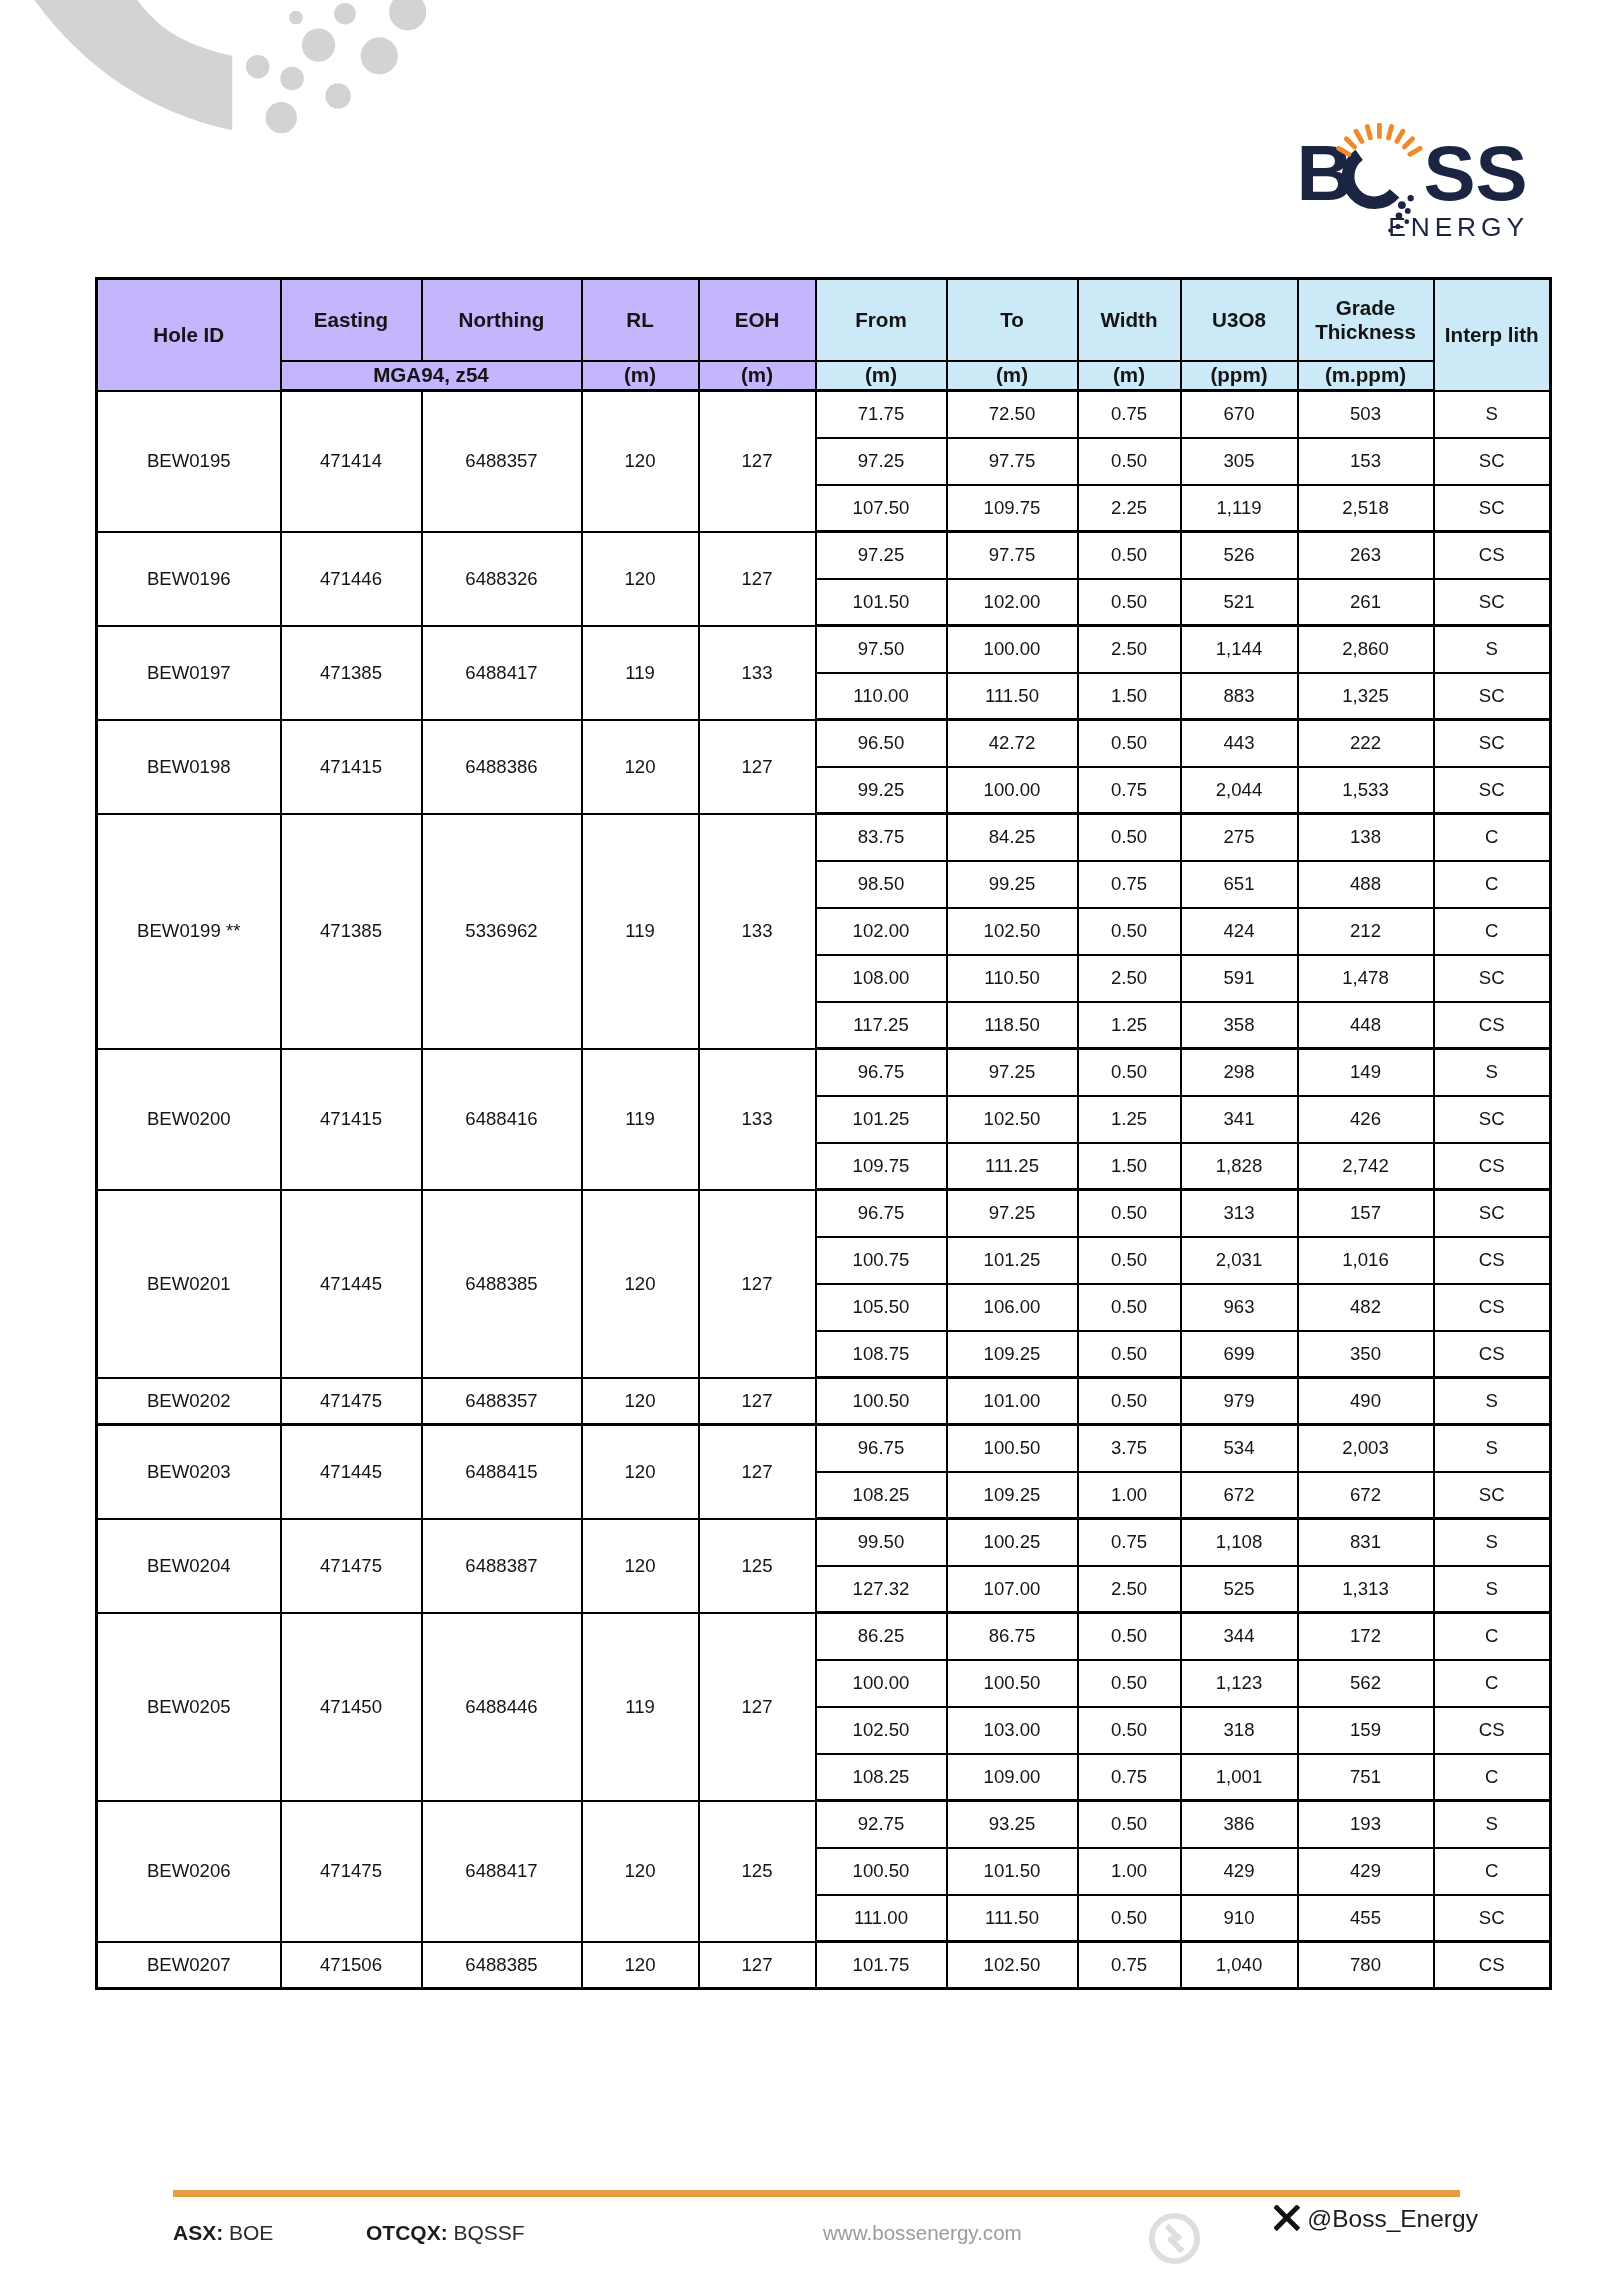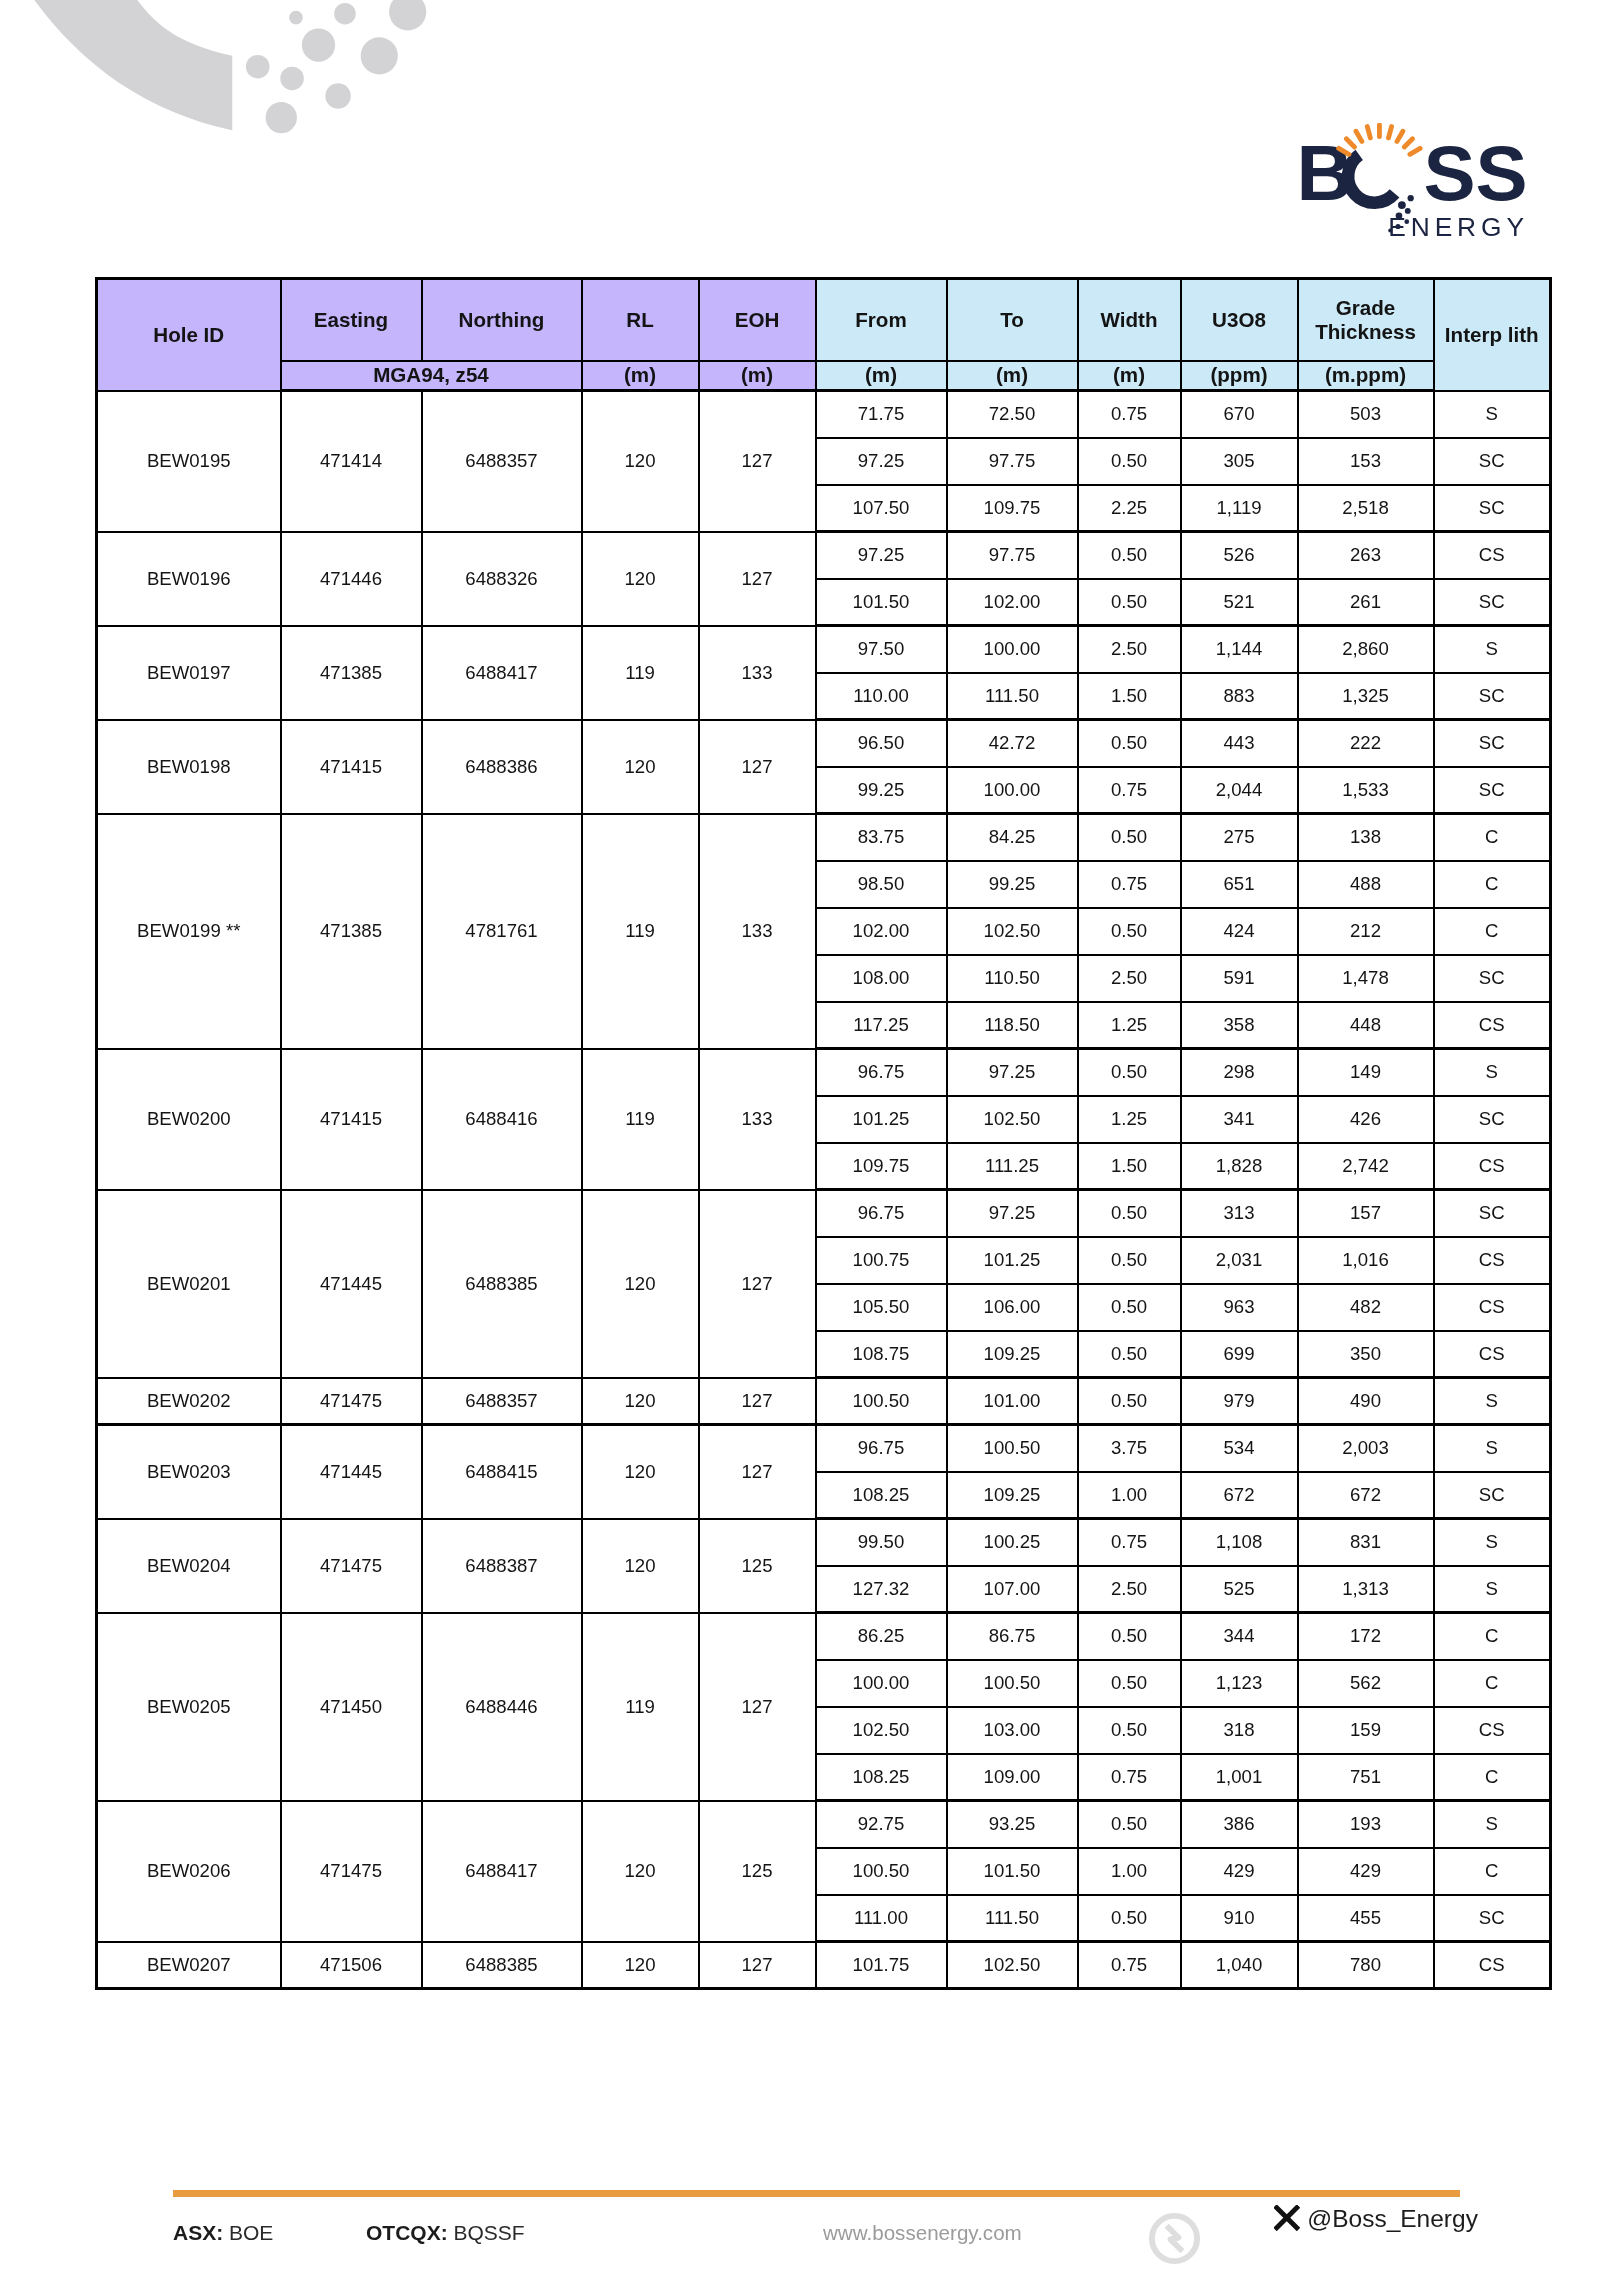--- a/index.html
+++ b/index.html
@@ -226,21 +226,21 @@
           <td>99.25</td>
           <td>100.00</td>
           <td>0.75</td>
           <td>2,044</td>
           <td>1,533</td>
           <td>SC</td>
         </tr>
         <tr>
           <td rowspan="5" class="merged">BEW0199 **</td>
           <td rowspan="5" class="merged">471385</td>
-          <td rowspan="5" class="merged">4781761</td>
+          <td rowspan="5" class="merged">5336962</td>
           <td rowspan="5" class="merged">119</td>
           <td rowspan="5" class="merged">133</td>
           <td>83.75</td>
           <td>84.25</td>
           <td>0.50</td>
           <td>275</td>
           <td>138</td>
           <td>C</td>
         </tr>
         <tr>

